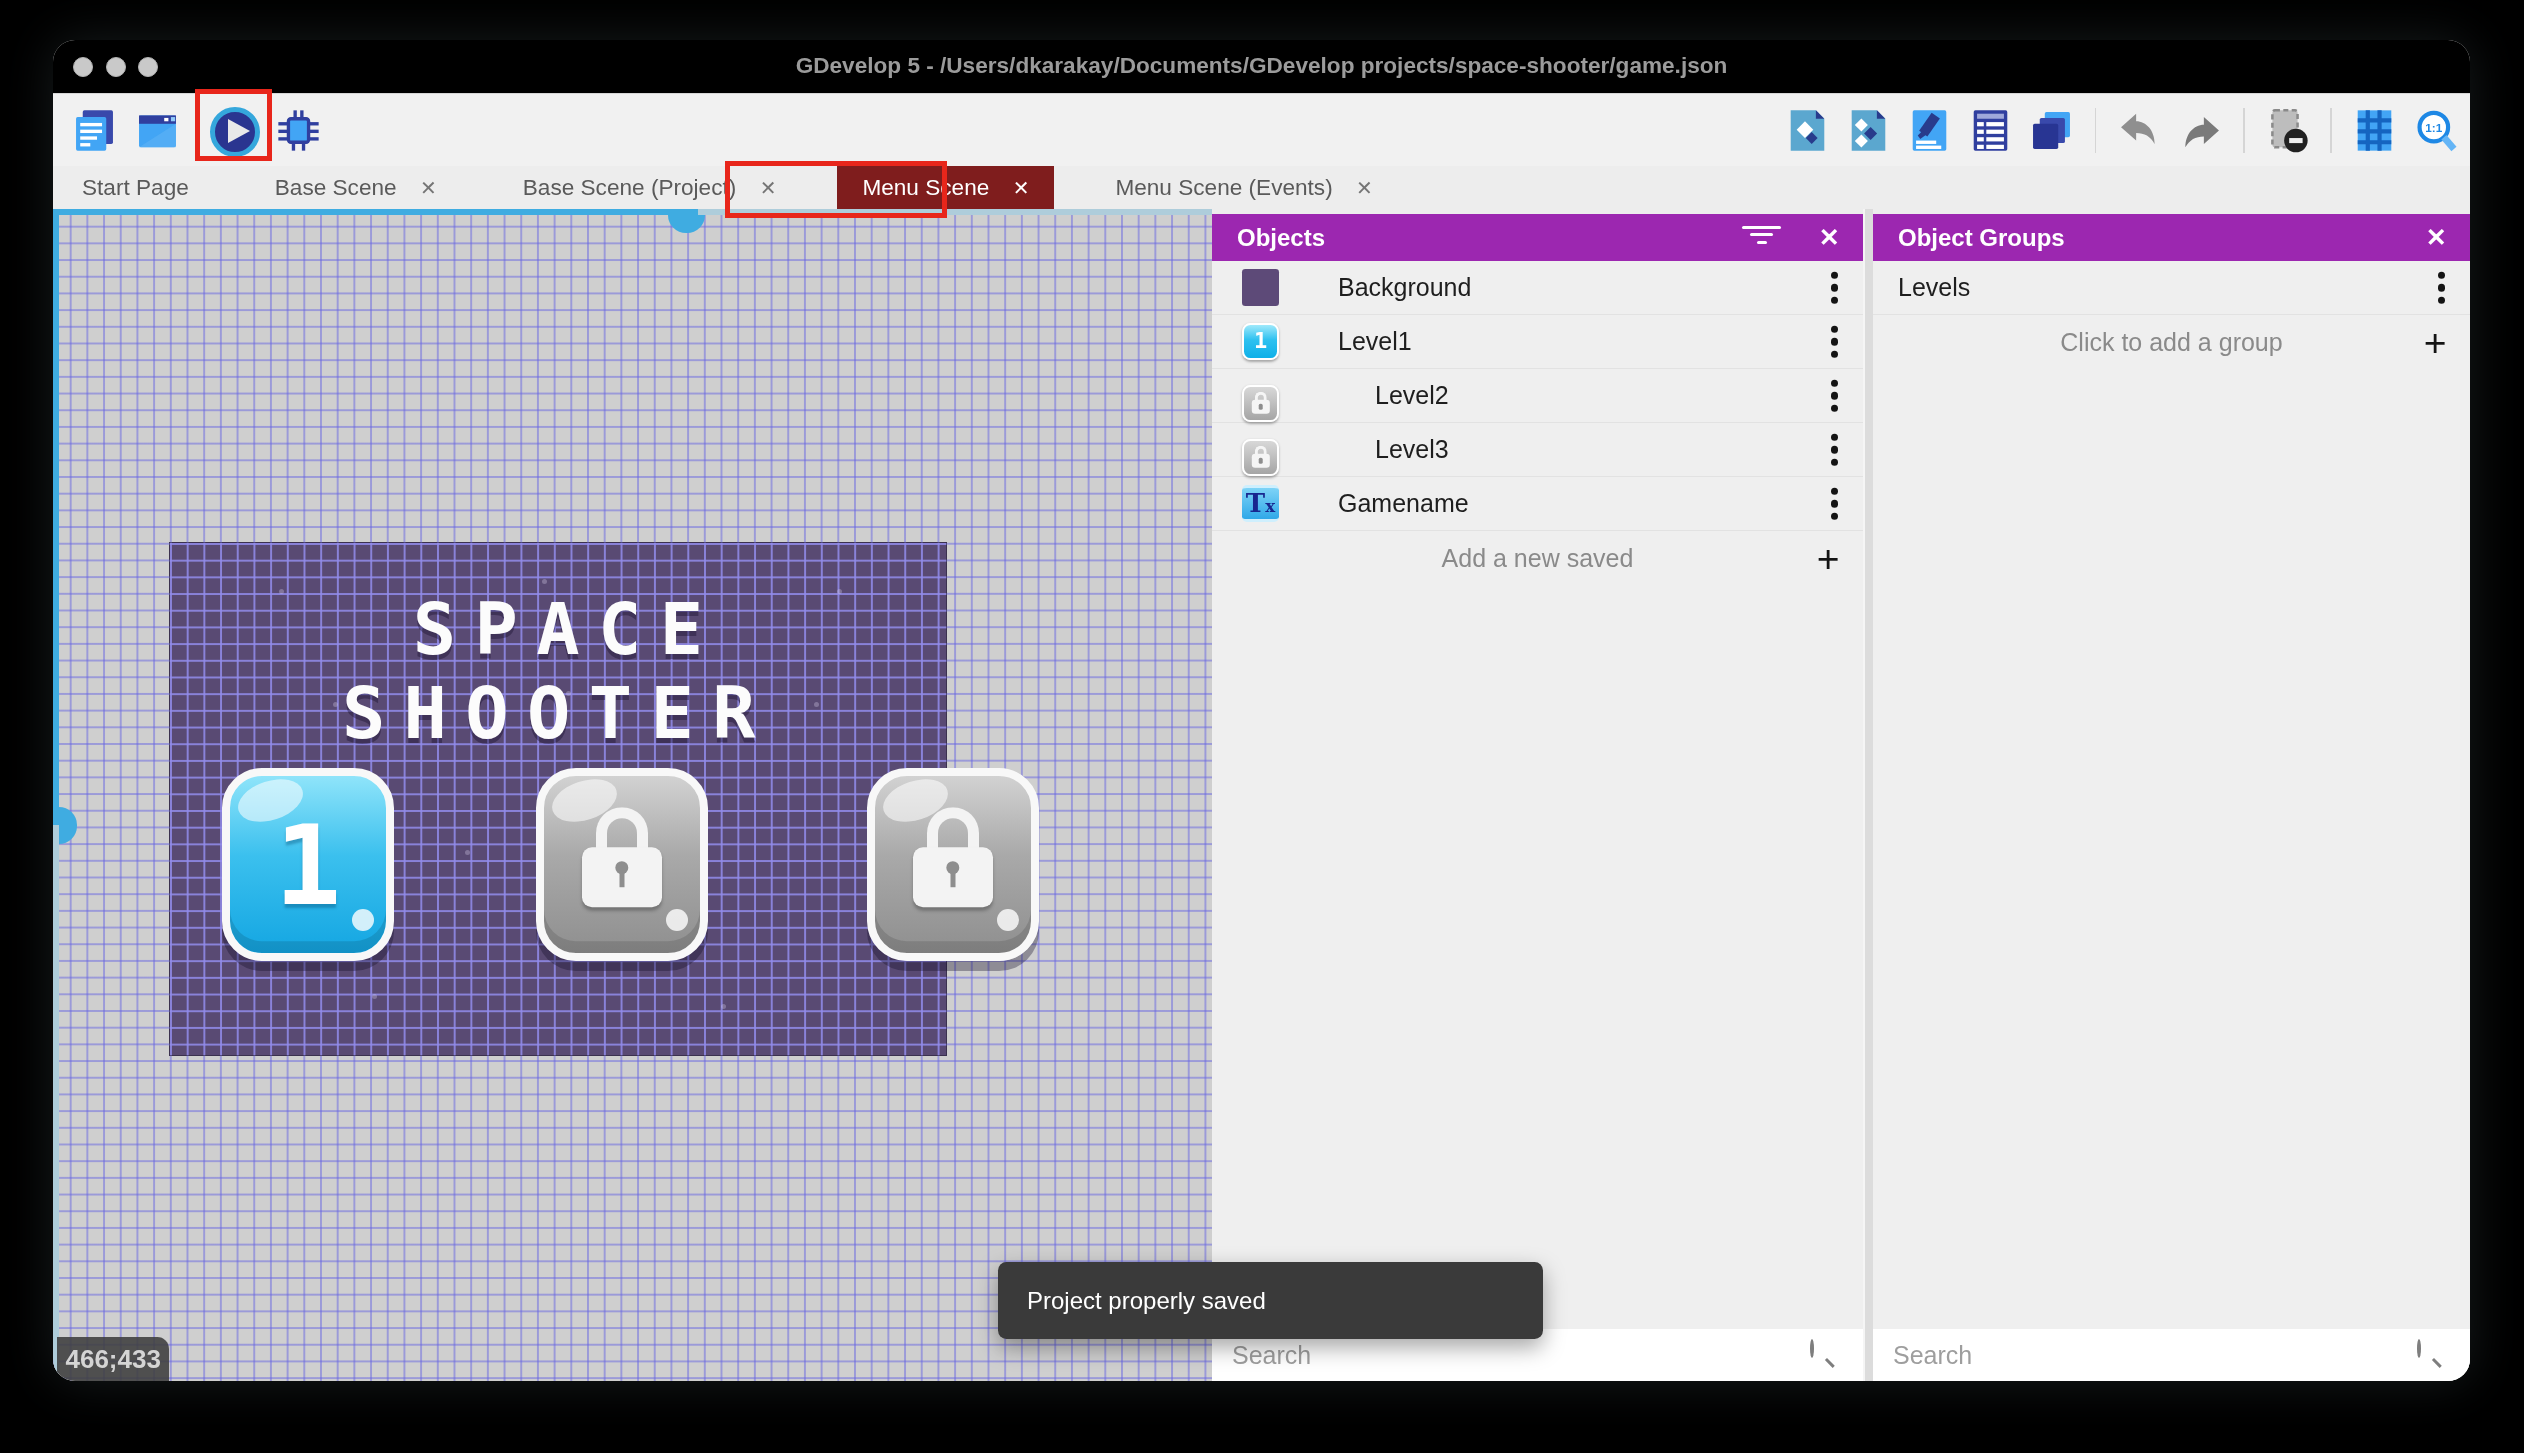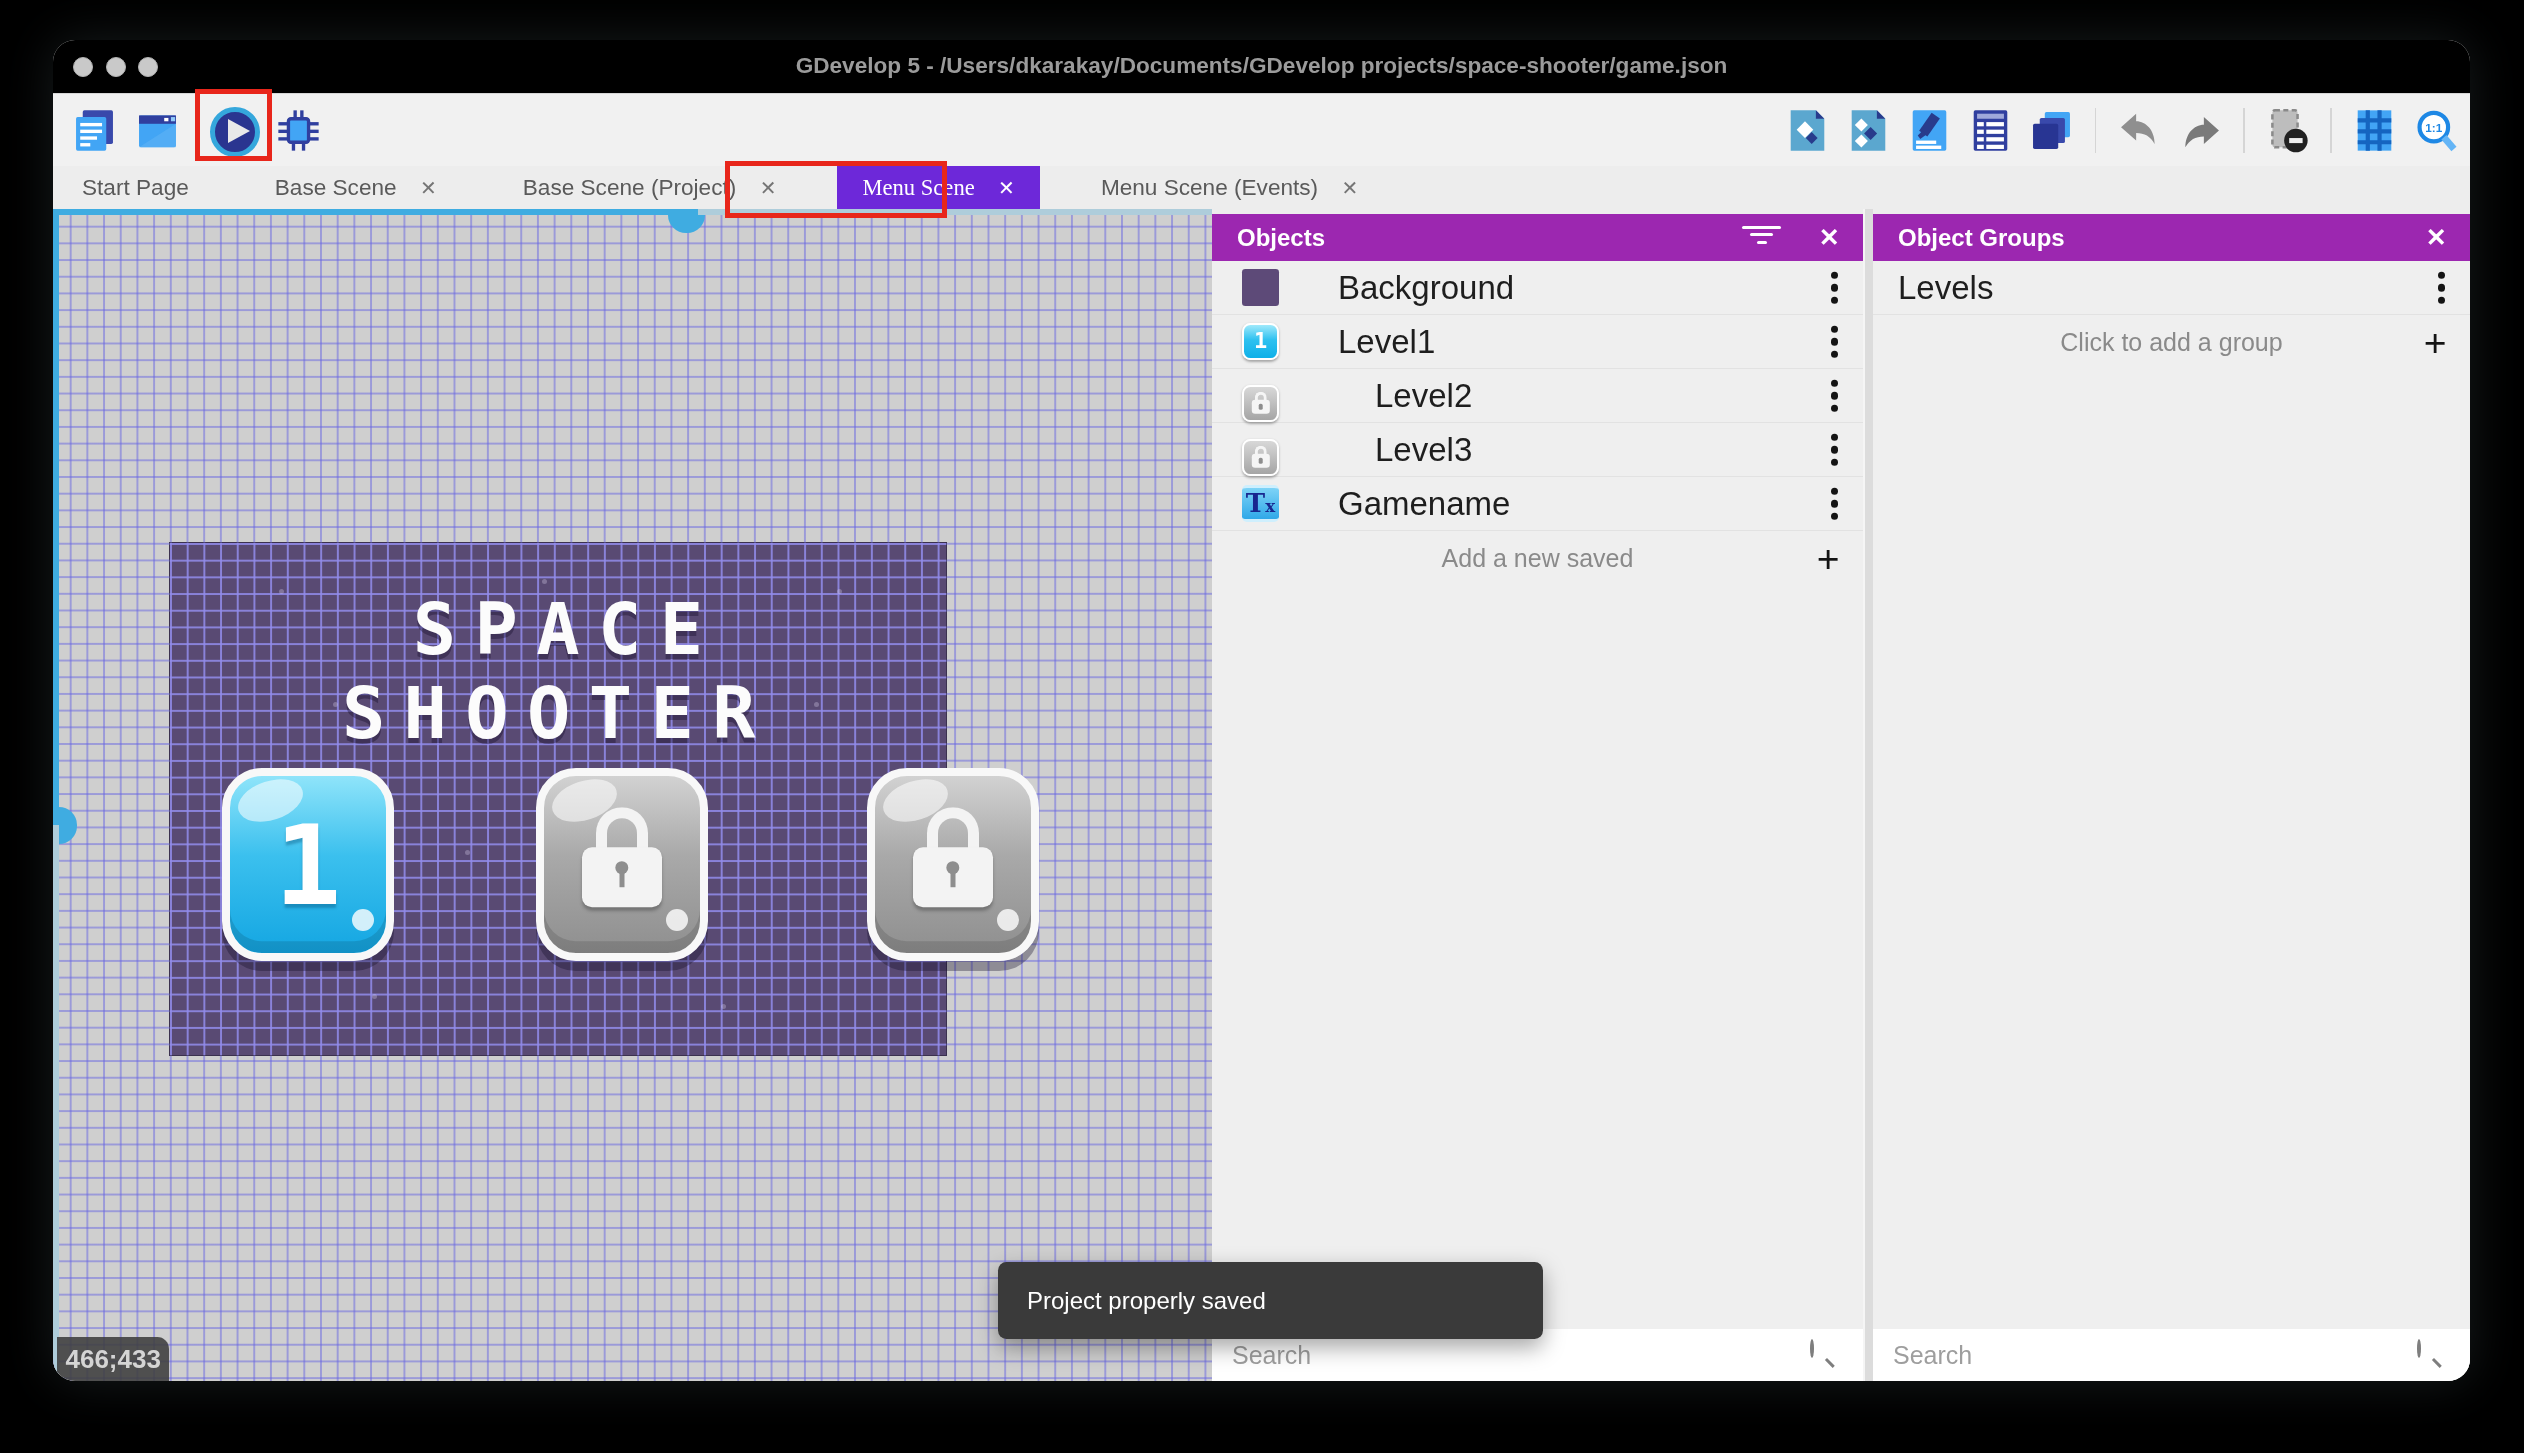--- a/index.html
+++ b/index.html
@@ -28,21 +28,21 @@
 
   .play-circle { width:50px; height:50px; border-radius:50%; background:#2A3590; border:5.9px solid #35A7DC;
                  position:relative; }
   .play-circle .tri { position:absolute; left:13.4px; top:7.5px; width:0; height:0;
                  border-left:22px solid #E9E9E9; border-top:12.6px solid transparent; border-bottom:12.6px solid transparent; }
 
   
   .tabbar { height:44px; background:#EDEDED; display:flex; align-items:stretch; padding-left:4px;gap:36px; }
   .tab { display:flex; align-items:center; gap:23.4px; padding:0 25px; font-size:22.6px; color:#5A5A5A; }
   .tab .x { font-size:20px; color:#757575; }
-  .tab.active { background:#6d28d9; color:#FFFFFF;font-family:Liberation Serif, serif; }
+  .tab.active { background:#7f1d1d; color:#FFFFFF; }
   .tab.active .x { color:#FFFFFF; }
 
   
   .content { position:absolute; left:0; top:169px; right:0; bottom:0; display:flex; }
 
   
   .canvas { position:relative; width:1159px; flex:none; background:#CFCFCF; overflow:hidden;
     background-image:
       linear-gradient(to right, rgba(104,102,226,.5) 1.7px, transparent 1.7px),
       linear-gradient(to bottom, rgba(104,102,226,.5) 1.7px, transparent 1.7px);
@@ -100,21 +100,21 @@
   .panel-groups { flex:1; }
   .panel-top-strip { height:5px; background:#EDEDED; }
   .phead { height:47px; background:#9C27B0; color:#FFF; display:flex; align-items:center; position:relative; }
   .phead .ptitle { font-size:24px; font-weight:bold; margin-left:25px; }
   .phead .x { position:absolute; right:23.4px; font-size:25px; font-weight:bold; color:#FFF; }
   .filter { position:absolute; right:82px; top:11.7px; width:39px; height:23.4px; }
   .filter span { display:block; background:#FFF; height:3.3px; margin:0 auto 4.2px auto; border-radius:1.7px; }
   .filter .f1 { width:39px; } .filter .f2 { width:23.4px; } .filter .f3 { width:10px; }
 
   .prow { height:54px; border-bottom:1.7px solid #E2E2E2; position:relative; display:flex; align-items:center; }
-  .prow .label { font-size:33px; color:#1E1E1E; margin-left:126px; }
+  .prow .label { font-size:25px; color:#1E1E1E; margin-left:126px; }
   .prow .label.plain { margin-left:25px; }
   .rowicon { position:absolute; left:30px; top:8.4px; width:37px; height:37px; }
   .kebab { position:absolute; right:25px; top:50%; transform:translateY(-50%); display:flex; flex-direction:column; gap:5px; }
   .kebab i { width:7.5px; height:7.5px; border-radius:50%; background:#141414; }
   .addrow { height:54px; position:relative; display:flex; align-items:center; justify-content:center; }
   .addrow .label { font-size:25px; color:#8A8A8A; }
   .plus { position:absolute; right:23.4px; top:50%; transform:translateY(-50%); font-size:39px; font-weight:400; color:#141414; line-height:1; }
 
   .ic-bg { background:#5D4A78; border-radius:3.3px; }
   .ic-l1 { background:linear-gradient(#9FE9FB,#2EC1F0 45%,#0FB0E8); border-radius:8.4px; border:2.5px solid #FFF;

